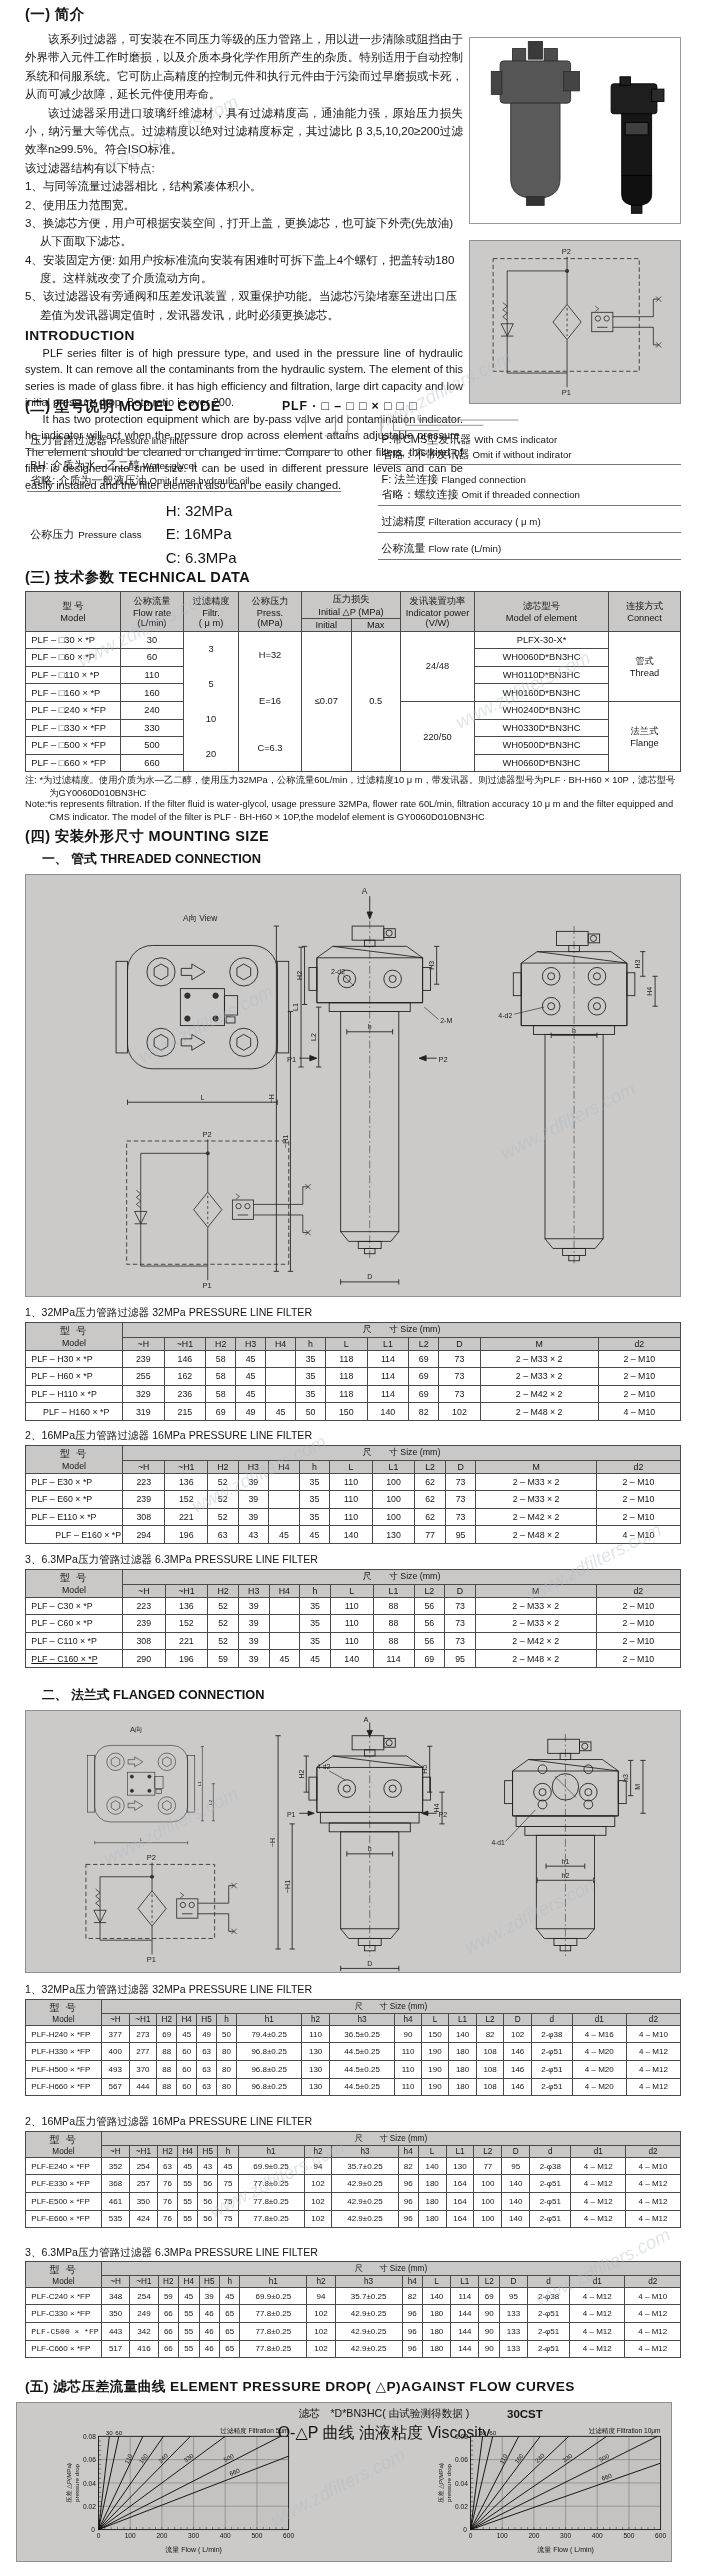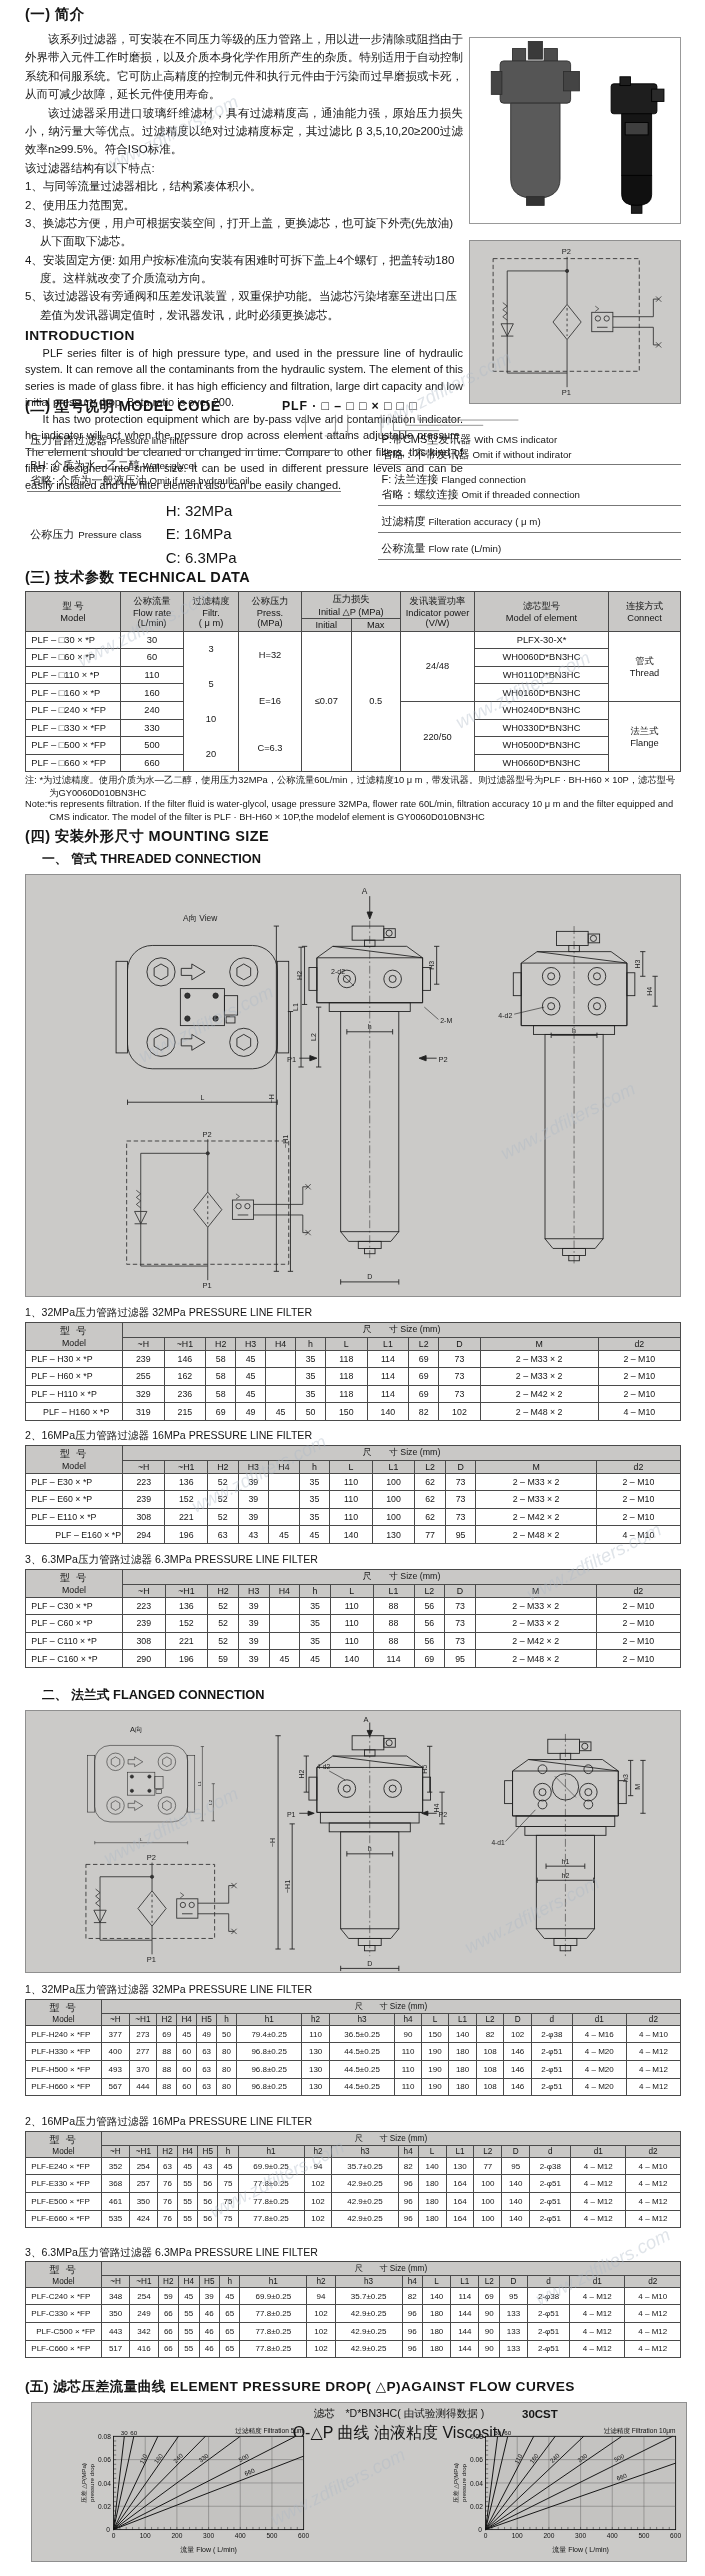--- a/index.html
+++ b/index.html
@@ -658,21 +658,21 @@
         <td></td>
         <td>35</td>
         <td>110</td>
         <td>88</td>
         <td>56</td>
         <td>73</td>
         <td>2 – M42 × 2</td>
         <td>2 – M10</td>
       </tr>
       <tr>
-        <td style="text-align: left; padding-left: 5.3px; white-space: nowrap;">PLF – C160 × *P</td>
+        <td style="text-align: left; padding-left: 5.3px; white-space: nowrap; text-decoration: underline;">PLF – C160 × *P</td>
         <td>290</td>
         <td>196</td>
         <td>59</td>
         <td>39</td>
         <td>45</td>
         <td>45</td>
         <td>140</td>
         <td>114</td>
         <td>69</td>
         <td>95</td>
@@ -1133,21 +1133,21 @@
         <td>96</td>
         <td>180</td>
         <td>144</td>
         <td>90</td>
         <td>133</td>
         <td>2-φ51</td>
         <td>4 – M12</td>
         <td>4 – M12</td>
       </tr>
       <tr>
-        <td style="text-align: center; padding-left: 5.3px; white-space: nowrap;">PLF-C500 × *FP</td>
+        <td style="text-align: left; padding-left: 5.3px; white-space: nowrap; font-family: Liberation Mono, monospace;">PLF-C500 × *FP</td>
         <td>443</td>
         <td>342</td>
         <td>66</td>
         <td>55</td>
         <td>46</td>
         <td>65</td>
         <td>77.8±0.25</td>
         <td>102</td>
         <td>42.9±0.25</td>
         <td>96</td>
@@ -1176,21 +1176,21 @@
         <td>90</td>
         <td>133</td>
         <td>2-φ51</td>
         <td>4 – M12</td>
         <td>4 – M12</td>
       </tr>
     </tbody>
 </table>
 
 <div class="abs sec-h" style="left:25px;top:2378px;font-size:13.7px">(五) 滤芯压差流量曲线   ELEMENT PRESSURE DROP( △P)AGAINST FLOW CURVES</div>
-<div class="graybox" style="left:31px;top:2402px;width:656px;height:160px" id="curves-box">
+<div class="graybox" style="left:16px;top:2402px;width:656px;height:160px" id="curves-box">
   <div class="abs" style="left:257px;top:3.5px;width:220px;text-align:center">
     <div style="font-size:10.6px">滤芯　*D*BN3HC( 由试验测得数据 )</div>
     <div style="font-size:16px;margin-top:2.6px">Q-△P 曲线 油液粘度 Viscosity</div>
   </div>
   <div class="abs" style="left:490px;top:5.3px;font-size:11.5px;font-weight:bold">30CST</div>
   <div class="abs" style="left:46px;top:21px" id="chart0"><svg width="233" height="132" viewBox="0 0 264 150">
         <rect x="40" y="14" width="216" height="106" fill="#c4c3c1" stroke="#111" stroke-width="1"></rect>
         <line x1="76" y1="14" x2="76" y2="120" stroke="#555" stroke-width="0.45"></line>
         <line x1="112" y1="14" x2="112" y2="120" stroke="#555" stroke-width="0.45"></line>
         <line x1="148" y1="14" x2="148" y2="120" stroke="#555" stroke-width="0.45"></line>

